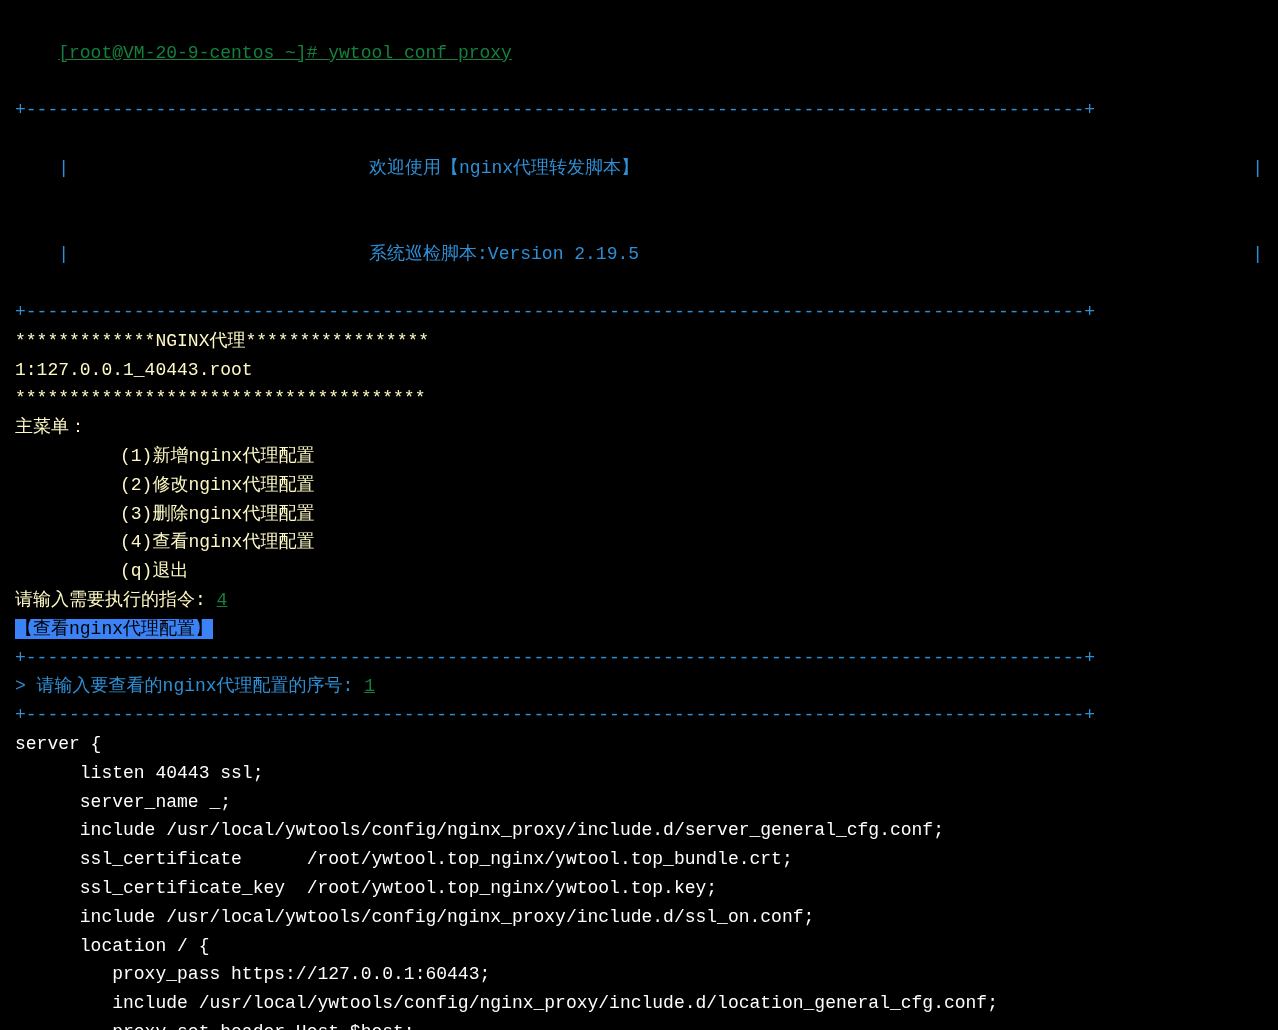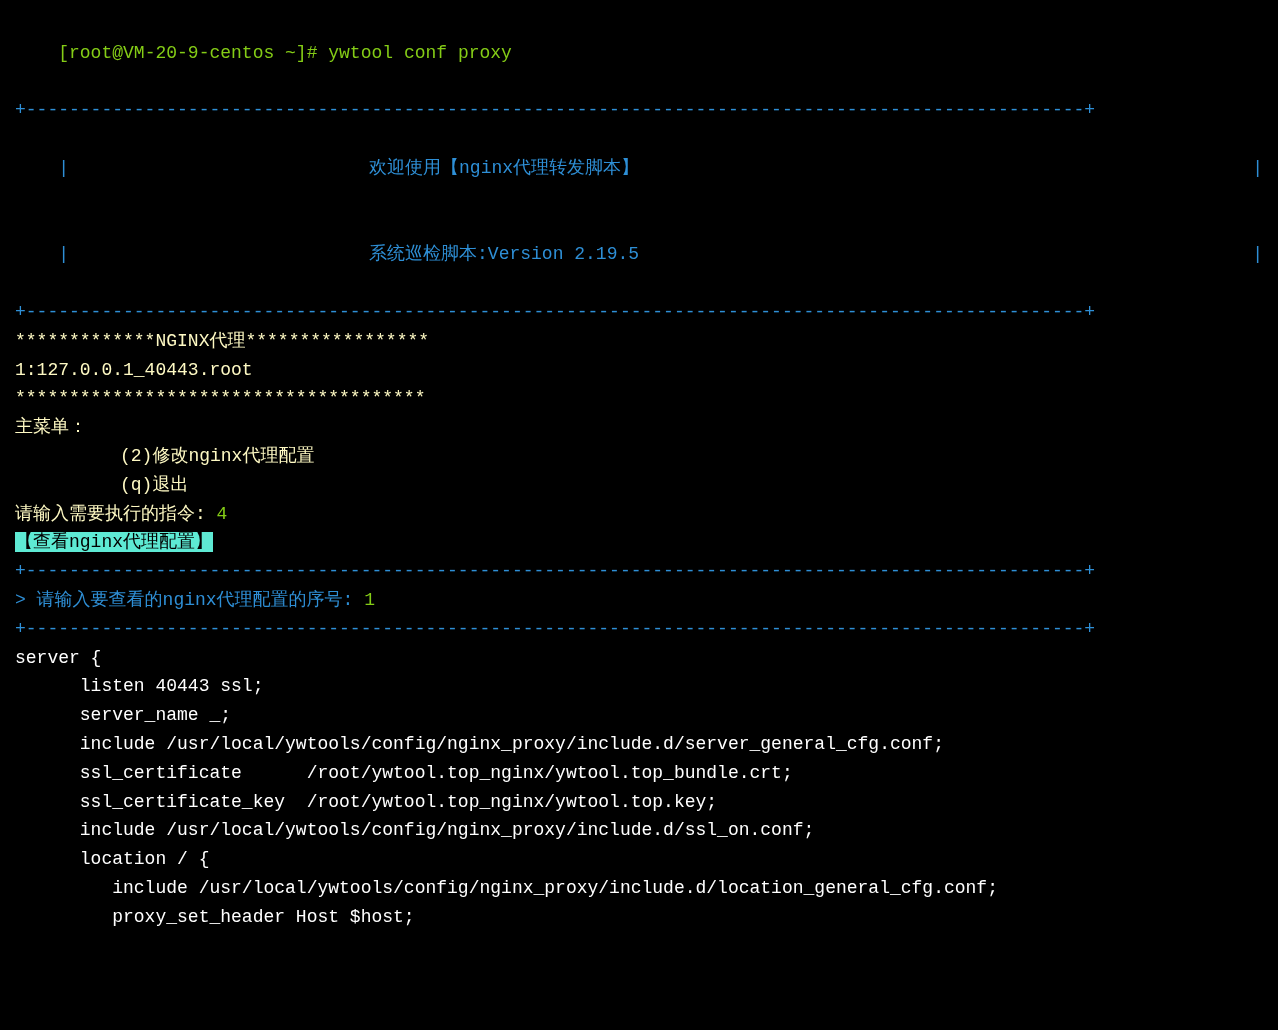--- a/index.html
+++ b/index.html
@@ -12,30 +12,31 @@
       font-family: 'Consolas', 'Courier New', monospace;
       font-size: 18px;
       line-height: 1.6;
       color: #ffffff;
       padding: 10px 15px;
       width: 1278px;
       height: 1030px;
       overflow: hidden;
     }
     .white {
-      color: #84cc16;
+      color: #15803d;
+      text-decoration: underline;
     }
     .blue {
       color: #2e8fd6;
     }
     .cyan {
       color: #fef9c3;
     }
     .highlight-cyan {
-      background-color: #5eead4;
+      background-color: #3b82f6;
       color: #000000;
     }
     .prompt-line {
       white-space: pre;
     }
     .box-line {
       white-space: pre;
     }
     .indent {
       padding-left: 105px;
@@ -67,21 +68,24 @@
     <span class="blue">|</span><span style="display:inline-block; width:300px;"></span><span class="blue">系统巡检脚本:Version 2.19.5</span><span style="float:right;" class="blue">|</span>
   </div>
 
   <div class="box-line blue">+--------------------------------------------------------------------------------------------------+</div>
 
   <div class="cyan">*************NGINX代理*****************</div>
   <div class="cyan">1:127.0.0.1_40443.root</div>
   <div class="cyan">**************************************</div>
   <div class="cyan">主菜单：</div>
 
+  <div class="indent cyan">(1)新增nginx代理配置</div>
   <div class="indent cyan">(2)修改nginx代理配置</div>
+  <div class="indent cyan">(3)删除nginx代理配置</div>
+  <div class="indent cyan">(4)查看nginx代理配置</div>
   <div class="indent cyan">(q)退出</div>
 
   <div>
     <span class="cyan">请输入需要执行的指令: </span><span class="white">4</span>
   </div>
 
   <div>
     <span class="highlight-cyan">【查看nginx代理配置】</span>
   </div>
 
@@ -96,16 +100,17 @@
   <pre class="config-line">server {</pre>
   <pre class="config-line">      listen 40443 ssl;</pre>
   <pre class="config-line">      server_name _;</pre>
   <pre class="config-line"></pre>
   <pre class="config-line">      include /usr/local/ywtools/config/nginx_proxy/include.d/server_general_cfg.conf;</pre>
   <pre class="config-line">      ssl_certificate      /root/ywtool.top_nginx/ywtool.top_bundle.crt;</pre>
   <pre class="config-line">      ssl_certificate_key  /root/ywtool.top_nginx/ywtool.top.key;</pre>
   <pre class="config-line">      include /usr/local/ywtools/config/nginx_proxy/include.d/ssl_on.conf;</pre>
   <pre class="config-line"></pre>
   <pre class="config-line">      location / {</pre>
+  <pre class="config-line">         proxy_pass https://127.0.0.1:60443;</pre>
   <pre class="config-line">         include /usr/local/ywtools/config/nginx_proxy/include.d/location_general_cfg.conf;</pre>
   <pre class="config-line">         proxy_set_header Host $host;</pre>
 
 </div>
 
 </body></html>

